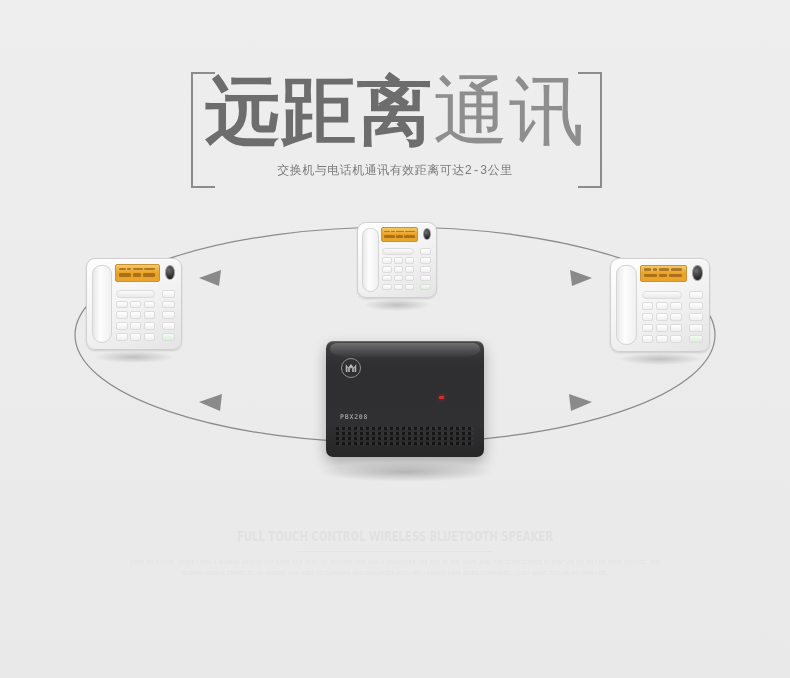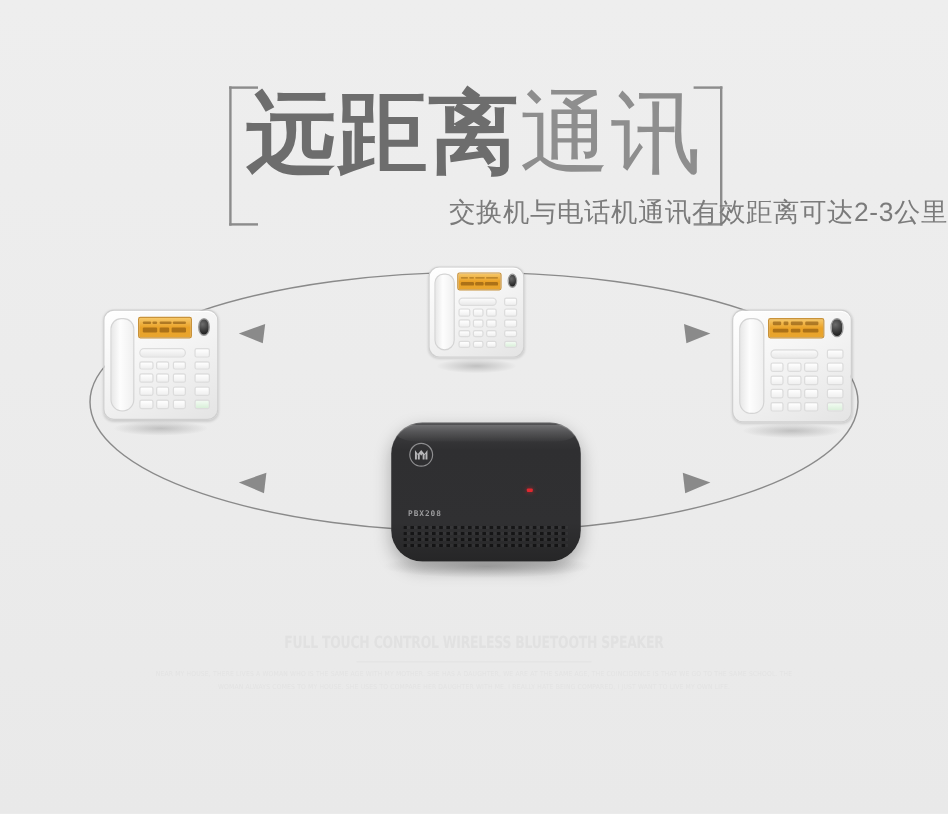--- a/index.html
+++ b/index.html
@@ -58,25 +58,25 @@
     font-size: 75px;
     font-weight: normal;
     color: #8e8e8e;
     letter-spacing: 1px;
     font-family: "DejaVu Sans", "Liberation Sans", sans-serif;
   }
   .subtitle {
     position: absolute;
     left: 0; top: 102px;
     width: 790px;
-    text-align: right;
-    font-size: 22px;
+    text-align: center;
+    font-size: 12px;
     color: #7b7b7b;
     letter-spacing: 0.5px;
-    font-family: Liberation Sans, sans-serif;
+    font-family: Liberation Mono, monospace;
   }
 
   
   #ring-svg {
     position: absolute;
     left: 0; top: 200px;
     width: 790px;
     height: 310px;
   }
 
@@ -180,24 +180,24 @@
   }
 
   #phone-left   { left: 86px;  top: 258px; width: 96px;  height: 92px; }
   #phone-top    { left: 357px; top: 222px; width: 80px;  height: 76px; }
   #phone-right  { left: 610px; top: 258px; width: 100px; height: 94px; }
 
   
   #pbx {
     position: absolute;
     left: 326px;
-    top: 352px;
+    top: 341px;
     width: 158px;
     height: 116px;
-    border-radius: 26px;
+    border-radius: 7px;
     background:
       linear-gradient(180deg,#4b4b4d 0%, #3b3b3d 7%, #2f2f31 20%, #303032 72%, #262627 100%);
     box-shadow: 0 6px 14px rgba(0,0,0,.28), inset 0 1px 0 rgba(255,255,255,.18);
     overflow: hidden;
   }
   #pbx .top-sheen {
     position: absolute;
     left: 4px; top: 2px; right: 4px; height: 14px;
     border-radius: 16px 16px 40px 40px / 14px 14px 18px 18px;
     background: linear-gradient(180deg, rgba(255,255,255,.22) 0%, rgba(255,255,255,.02) 100%);

